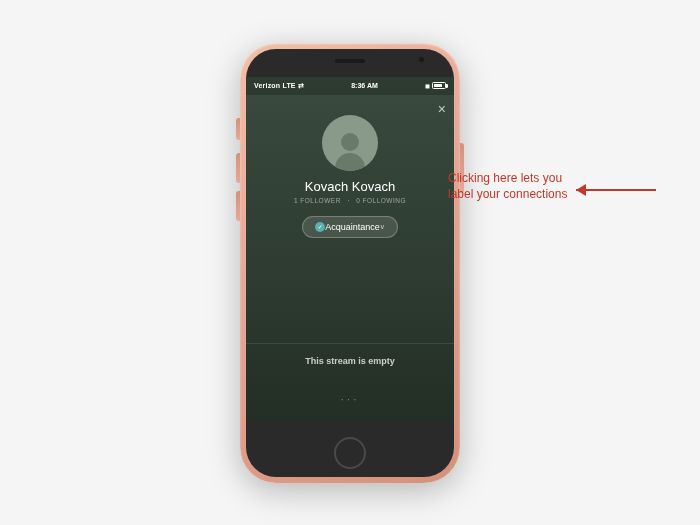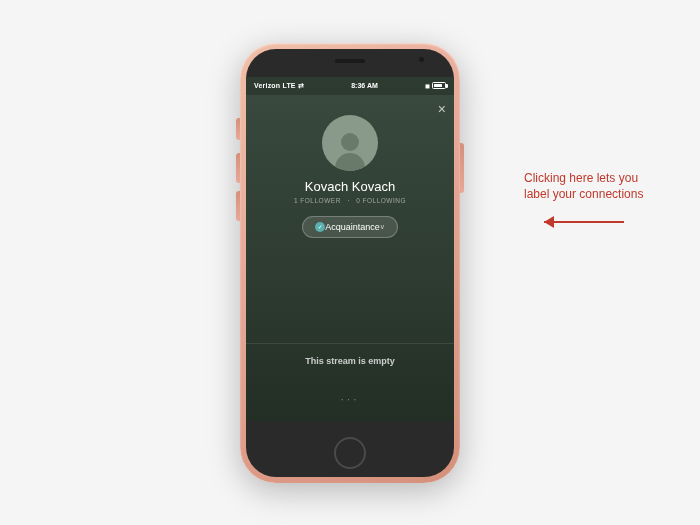--- a/index.html
+++ b/index.html
@@ -329,26 +329,25 @@
       top: 148px;
       width: 4px;
       height: 30px;
       background: linear-gradient(180deg, #d4907a, #e8a898);
       border-radius: 3px 0 0 3px;
     }
 
     
     .annotation {
       position: absolute;
-      right: 56px;
+      right: 44px;
       top: 170px;
       display: flex;
-      align-items: center;
+      align-items: flex-end;
       gap: 8px;
-      flex-direction: column;
     }
 
     .annotation-text {
       color: #c0392b;
       font-size: 12px;
       font-weight: 500;
       line-height: 1.35;
       text-align: left;
       max-width: 120px;
     }

